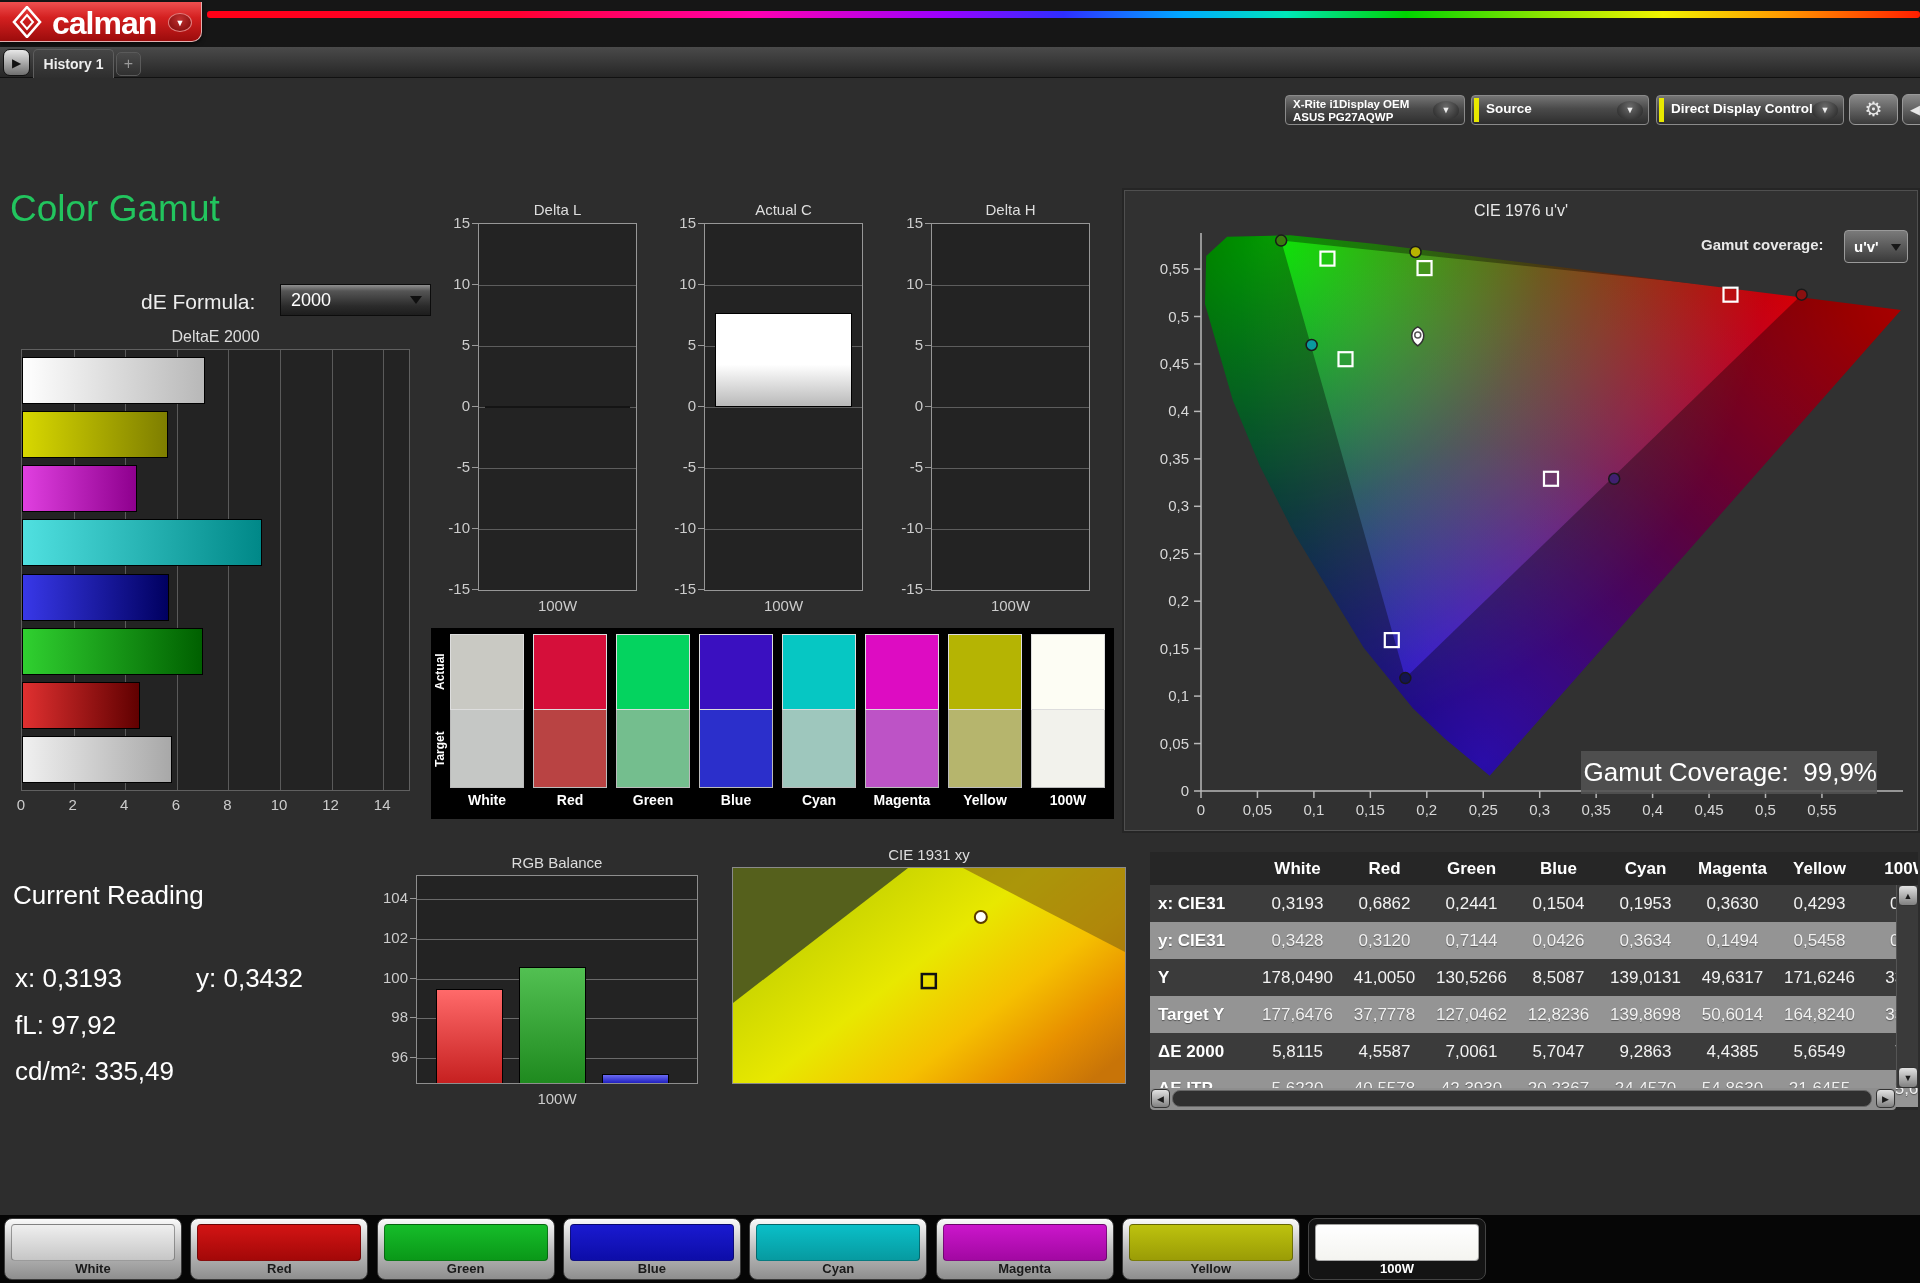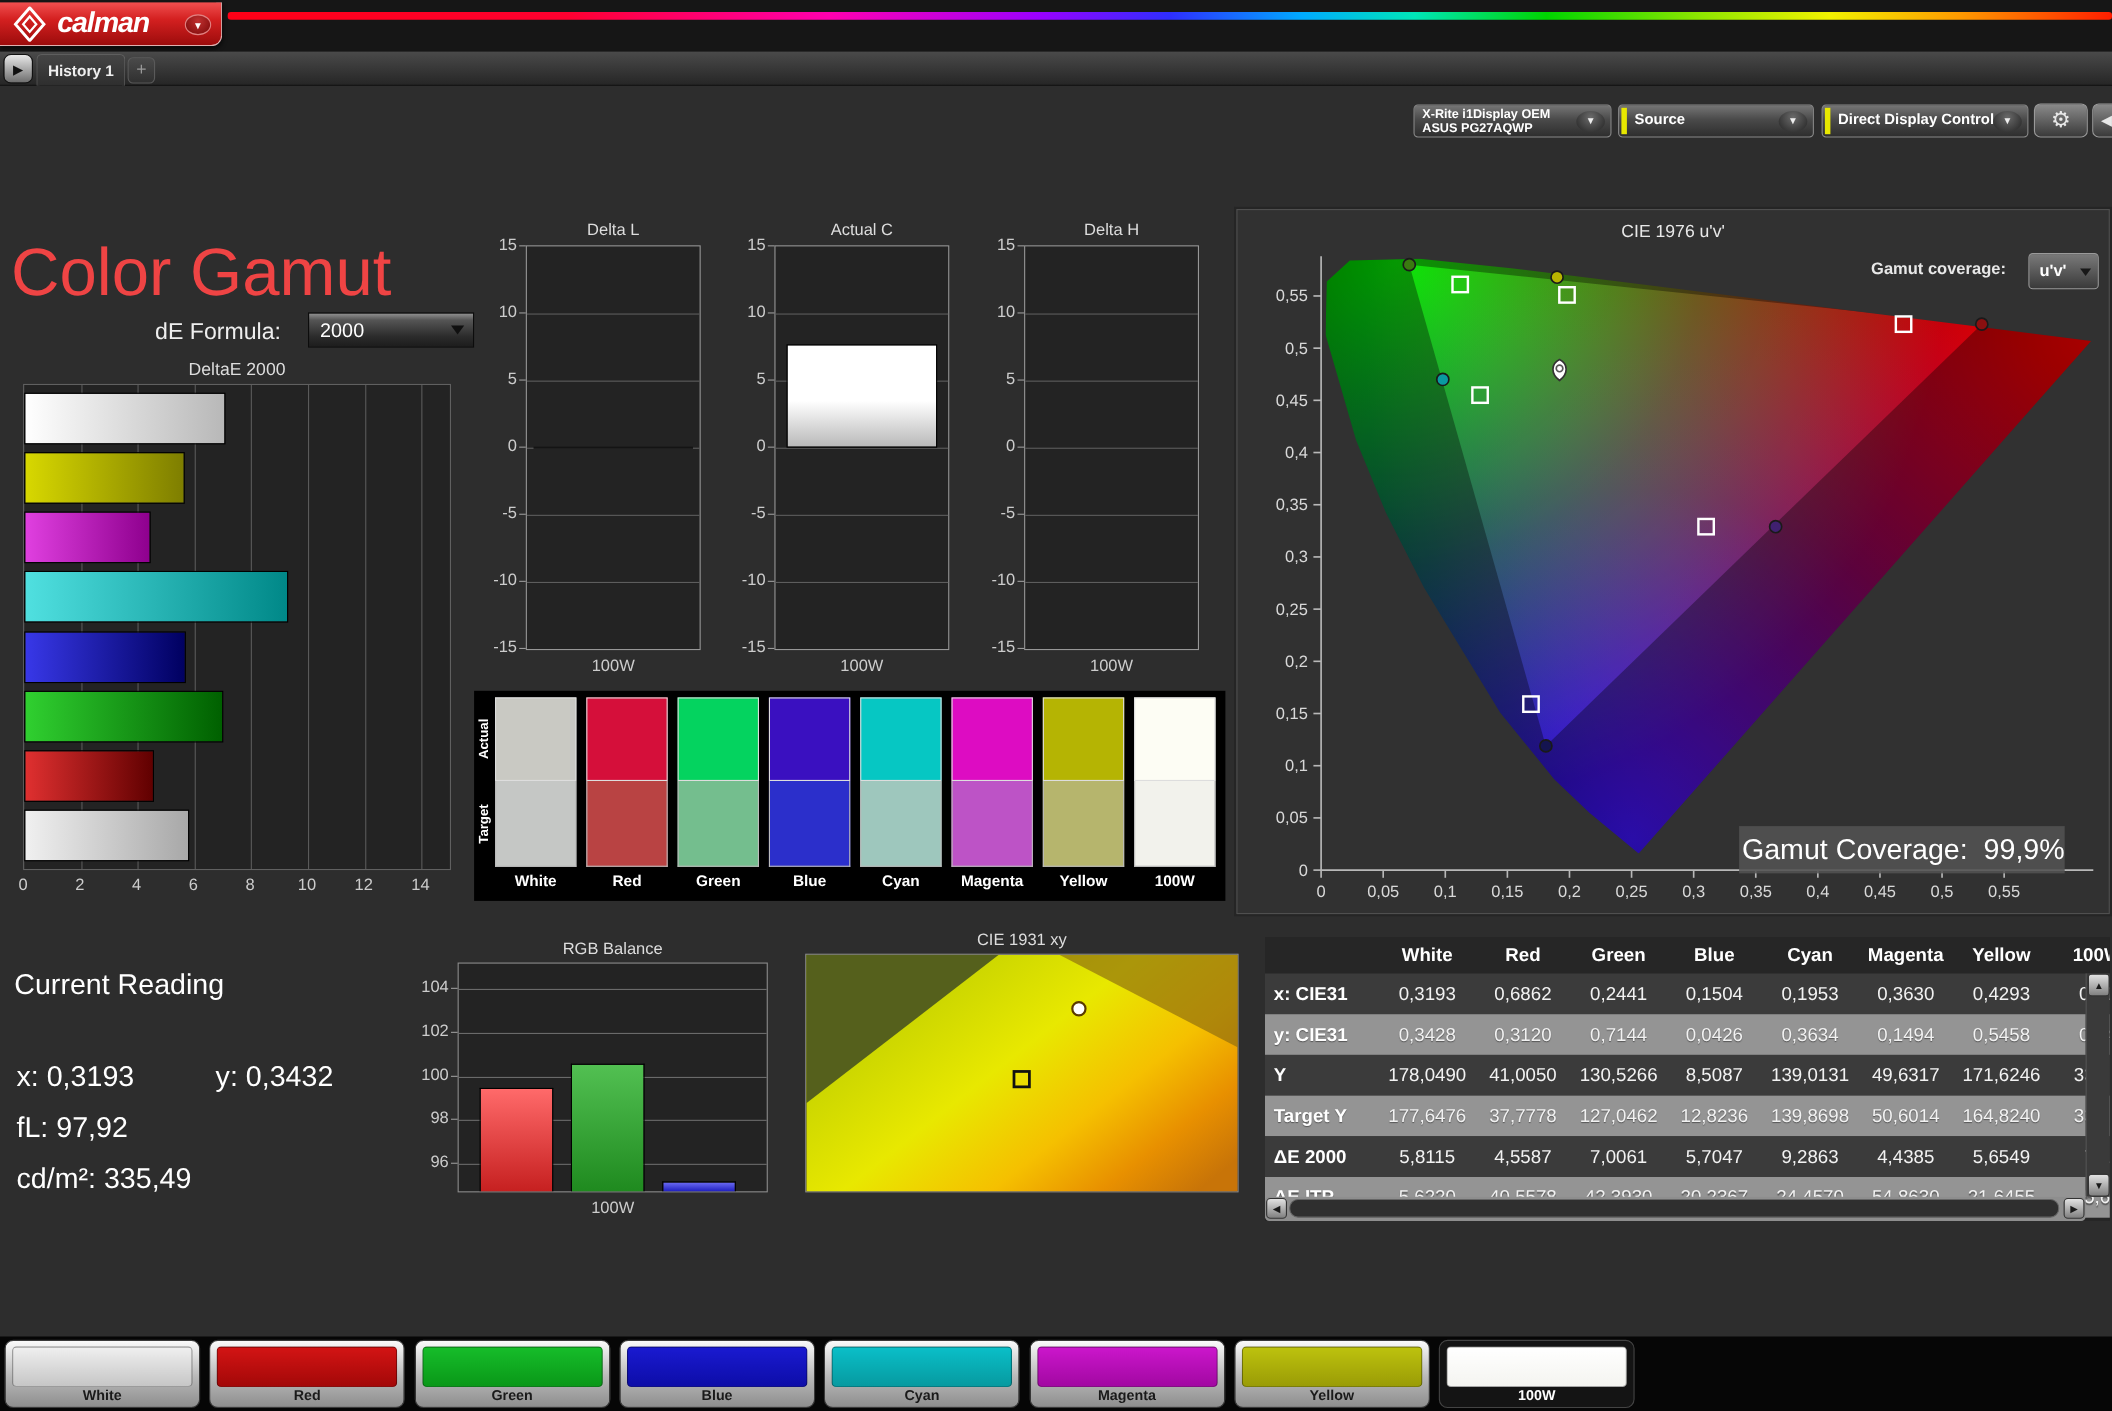--- a/index.html
+++ b/index.html
@@ -6,21 +6,21 @@
   html,body { width:1920px; height:1283px; overflow:hidden; background:#2d2d2d;
               font-family:"Liberation Sans", sans-serif; }
   #app { position:relative; width:1920px; height:1283px; background:#2d2d2d; }
 
   
   .topbar { position:absolute; left:0; top:0; width:1920px; height:47px; background:#161616; }
   .logo { position:absolute; left:0; top:2px; width:202px; height:40px;
           background:linear-gradient(#f05050,#d42020 40%,#9c0c0c);
           border:1px solid #e0b0b0; border-top:none; border-left:none;
           border-radius:0 0 10px 0; box-shadow:0 2px 4px rgba(0,0,0,.6); }
-  .logo-text { position:absolute; left:52px; top:3px; color:#fff; font-size:26px; font-weight:bold; letter-spacing:-1px;font-style:italic; }
+  .logo-text { position:absolute; left:52px; top:3px; color:#fff; font-size:32px; font-weight:bold; letter-spacing:-1px; }
   .logo-caret { position:absolute; left:168px; top:11px; width:24px; height:19px; border-radius:50%;
                 background:radial-gradient(circle at 50% 30%,#c03030,#7a0808); border:1px solid #e08080;
                 color:#fff; font-size:9px; text-align:center; line-height:18px; }
   .rainbow { position:absolute; left:207px; top:11px; width:1713px; height:7px; border-radius:3px;
     background:linear-gradient(90deg,#ff0016 0%,#ff0030 18%,#ff00b0 32%,#9b00ff 43%,#2e2eff 50%,#00aaff 57%,#00e6b8 63%,#00d400 70%,#8ce600 78%,#f2f200 85%,#ff9900 92%,#ff1e00 100%); }
 
   
   .tabrow { position:absolute; left:0; top:47px; width:1920px; height:31px;
             background:linear-gradient(#4a4a4a,#262626); border-bottom:1px solid #111; }
   .tab-scroll { position:absolute; left:3px; top:2px; width:27px; height:27px; border-radius:7px;
@@ -42,21 +42,21 @@
   .dd-meter { left:1285px; width:180px; font-size:11.5px; font-weight:bold; line-height:13px; padding:2px 0 0 7px; }
   .dd-source { left:1471px; width:178px; }
   .dd-ddc { left:1656px; width:188px; }
   .dd-label { position:absolute; left:14px; top:5px; font-size:13.5px; font-weight:bold; }
   .sq-btn { position:absolute; top:47px; height:31px; border:1px solid #999; border-radius:6px;
             background:linear-gradient(#8a8a8a,#3a3a3a); color:#e8e8e8; text-align:center; }
   .gear { left:1849px; width:49px; font-size:20px; line-height:29px; }
   .collapse { left:1902px; width:26px; font-size:13px; line-height:29px; border-radius:6px 0 0 6px; }
 
   
-  .page-title { position:absolute; left:10px; top:188px; color:#ef4444; font-size:61px;margin-top:24px; }
+  .page-title { position:absolute; left:10px; top:188px; color:#22c55e; font-size:37px; }
   .de-label { position:absolute; left:141px; top:290px; color:#eee; font-size:21px; }
   .de-dd { position:absolute; left:280px; top:284px; width:151px; height:32px;
            background:linear-gradient(#909090,#555 20%,#2b2b2b 70%,#1d1d1d); border:1px solid #0c0c0c;
            color:#fff; font-size:18px; line-height:30px; padding-left:10px; }
   .de-dd .dk-caret { position:absolute; right:8px; top:11px; width:0; height:0;
                      border-left:6px solid transparent; border-right:6px solid transparent; border-top:8px solid #101010; }
 
   
   .chart-title { position:absolute; color:#ddd; font-size:16px; text-align:center; }
   .plot { position:absolute; background:#232323; border:1px solid #606060; }

